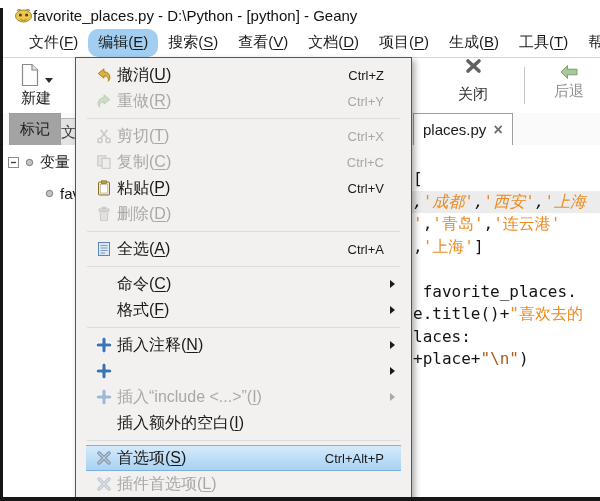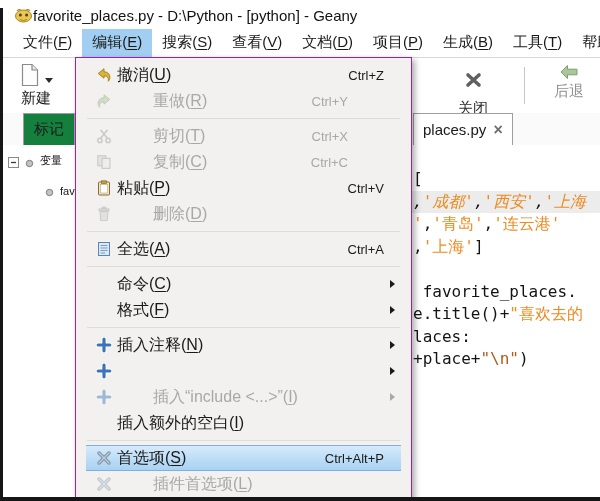--- a/index.html
+++ b/index.html
@@ -10,68 +10,68 @@
   }
   
   .frame-left{position:absolute;left:0;top:8px;width:3px;height:493px;background:#161616;z-index:40;}
   .frame-bottom{position:absolute;left:0;top:497px;width:600px;height:4px;background:#161616;z-index:40;}
 
   
   .titlebar{position:absolute;left:3px;top:0;right:0;height:30px;display:flex;align-items:center;padding-left:11px;gap:0;background:#fff;}
   .titlebar .ttl{font-size:15px;color:#121212;white-space:nowrap;}
 
   
-  .menubar{position:absolute;left:3px;top:30px;right:0;height:27px;display:flex;align-items:flex-end;padding-left:10px;border-bottom:1px solid #d6d6d6;background:#fff;font-size:15px;}
+  .menubar{position:absolute;left:3px;top:30px;right:0;height:27px;display:flex;align-items:flex-end;padding-left:16px;border-bottom:1px solid #d6d6d6;background:#fff;font-size:15px;}
   .mb-item{padding:4px 10px 5px 10px;white-space:nowrap;}
-  .mb-item.active{background:#a2cff1;}
+  .mb-item.active{background:#a2cff1;border-radius:10px;}
   u{text-decoration:underline;text-underline-offset:2px;}
 
   
   .toolbar{position:absolute;left:3px;top:58px;right:0;height:55px;background:#fff;border-bottom:1px solid #d4d4d4;}
   .tbtn{position:absolute;display:flex;flex-direction:column;align-items:center;justify-content:flex-start;font-size:15px;gap:3px;text-align:right;}
   .tbtn .tlbl{white-space:nowrap;line-height:16px;}
   #btn-new{left:4px;top:5px;width:58px;}
   #btn-new .icwrap{display:flex;align-items:center;gap:5px;}
   .caret{width:0;height:0;border-left:4px solid transparent;border-right:4px solid transparent;border-top:5px solid #2b2b2b;margin-top:10px;}
-  #btn-close{left:438px;top:14px;width:64px;color:#2e2e2e;gap:12px;}
+  #btn-close{left:438px;top:0;width:64px;color:#2e2e2e;gap:12px;}
   #tb-sep{position:absolute;left:521px;top:9px;width:1px;height:37px;background:#c6c6c6;}
   #btn-back{left:534px;top:6px;width:64px;color:#8f8f8f;}
 
   
   .tabrow{position:absolute;left:3px;top:113px;right:0;height:32px;background:#fafafa;border-bottom:1px solid #bdbdbd;}
   .tab{position:absolute;bottom:0;display:flex;align-items:center;white-space:nowrap;font-size:15px;}
-  #tab-symbols{left:20px;height:31px;padding:0 10px;background:#15803d;border:1px solid #9e9e9e;border-bottom:none;z-index:2;}
+  #tab-symbols{left:6px;height:31px;padding:0 10px;background:#a3a3a3;border:1px solid #9e9e9e;border-bottom:none;z-index:2;}
   #tab-docs{left:48px;height:26px;padding:0 9px;background:#e3e3e3;border:1px solid #b4b4b4;border-bottom:none;color:#3c3c3c;z-index:1;}
   #tab-editor{left:410px;height:31px;padding:0 9px;background:#fff;border:1px solid #9e9e9e;border-bottom:none;gap:7px;z-index:2;}
   #tab-editor .tclose{font-weight:bold;color:#6d6d6d;font-size:16px;line-height:14px;}
 
   
   .sidebar{position:absolute;left:3px;top:145px;width:404px;bottom:4px;background:#fff;}
-  .treerow{position:absolute;display:flex;align-items:flex-end;gap:6px;font-size:11px;color:#161616;}
+  .treerow{position:absolute;display:flex;align-items:center;gap:6px;font-size:15px;color:#161616;}
   #tree-root{left:5px;top:8px;}
   #tree-child{left:42px;top:40px;}
 
   
   .editor{position:absolute;left:407px;top:145px;width:193px;bottom:4px;background:#fff;overflow:hidden;font-family:"DejaVu Sans Mono","Liberation Mono",monospace;font-size:16px;}
   .codepad{position:absolute;left:0;top:23px;right:0;}
   .cline{height:22.5px;line-height:22.5px;white-space:pre;padding-left:6px;}
   .cline.hl{background:#ececec;font-style:italic;}
   .k{color:#141414;}
   .s{color:#ee8a1f;}
   .e{color:#b05a1a;}
 
   
   .menu{position:absolute;left:75px;top:57px;width:337px;background:#f2f1ef;border:1px solid #a21caf;box-shadow:3px 3px 6px rgba(0,0,0,.32);padding:4px 10px;z-index:20;box-sizing:border-box;}
   .mrow{height:26px;display:flex;align-items:center;padding:0 6px 0 5px;font-size:16px;color:#1a1a1a;box-sizing:border-box;}
   .mrow .mi{width:26px;min-width:26px;display:flex;justify-content:center;align-items:center;}
   .mrow .lbl{white-space:nowrap;}
   .mrow .sc{margin-left:auto;font-size:13px;padding-left:14px;}
   .mrow .arr{width:11px;min-width:11px;display:flex;justify-content:flex-end;align-items:center;}
   .mrow .arr i{display:block;width:0;height:0;border-left:5px solid;border-top:4px solid transparent;border-bottom:4px solid transparent;}
-  .mrow.dis{color:#a8a8a8;gap:36px;}
+  .mrow.dis{color:#a8a8a8;}
   .mrow.dis .mi{opacity:.45;}
   .mrow.hl2{background:linear-gradient(#d6eafb,#a8d2f2);border-top:1px solid #7db1e2;border-bottom:1px solid #7db1e2;justify-content:center;}
   .msep{height:1px;background:#dcdcdc;margin:4px 1px;}
 </style>
 </head>
 <body>
 
 <div class="titlebar">
   <span style="display:flex;">
     <svg width="19" height="15" viewBox="0 0 19 15">

